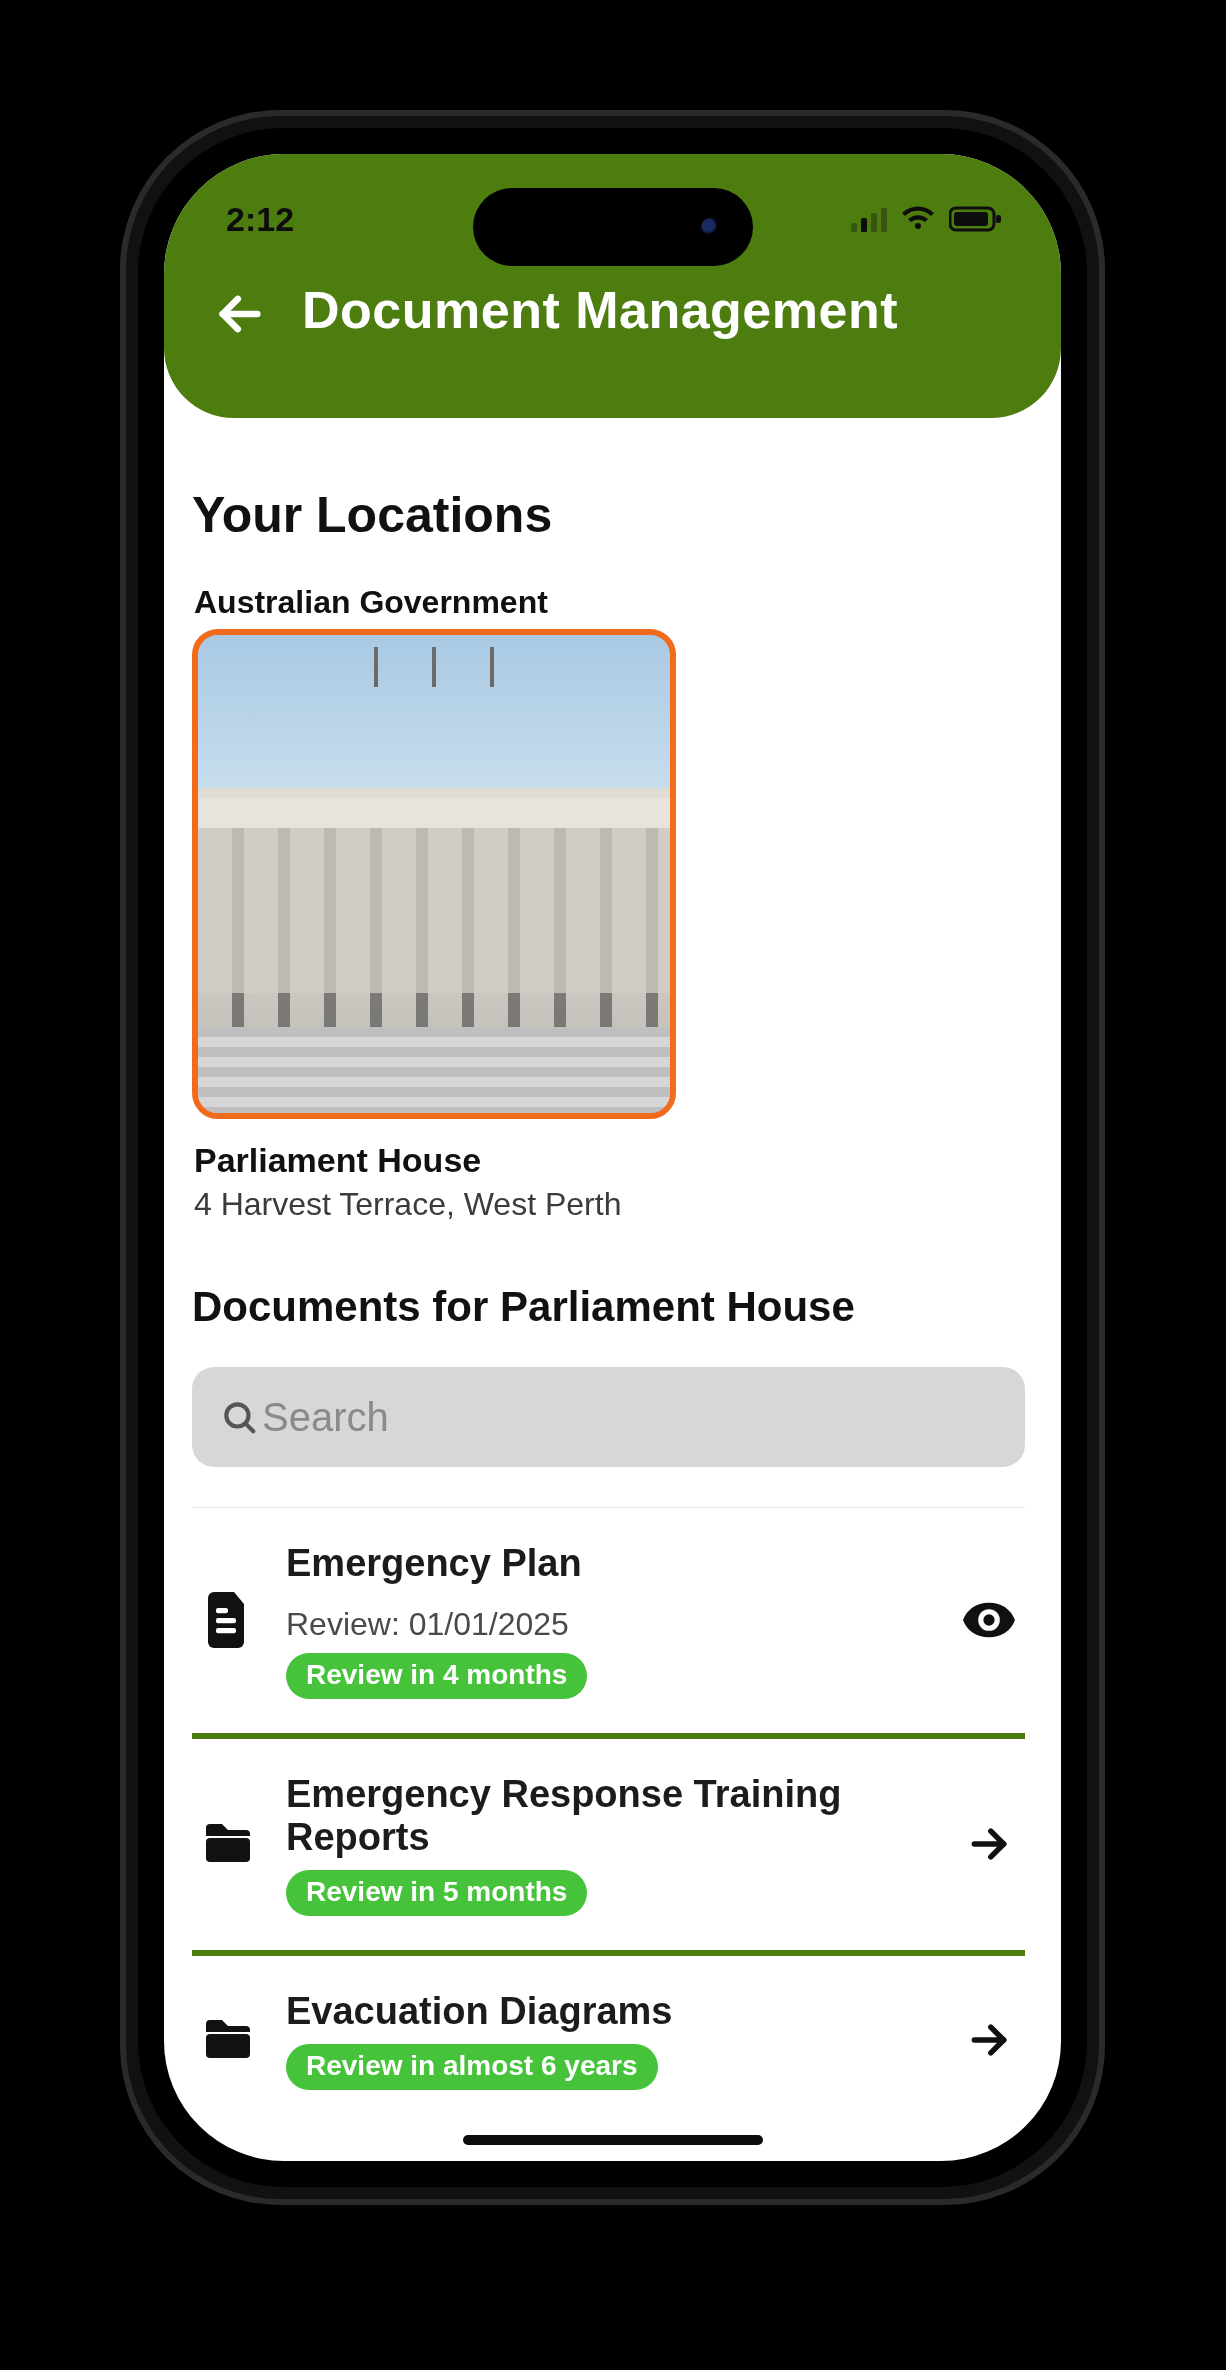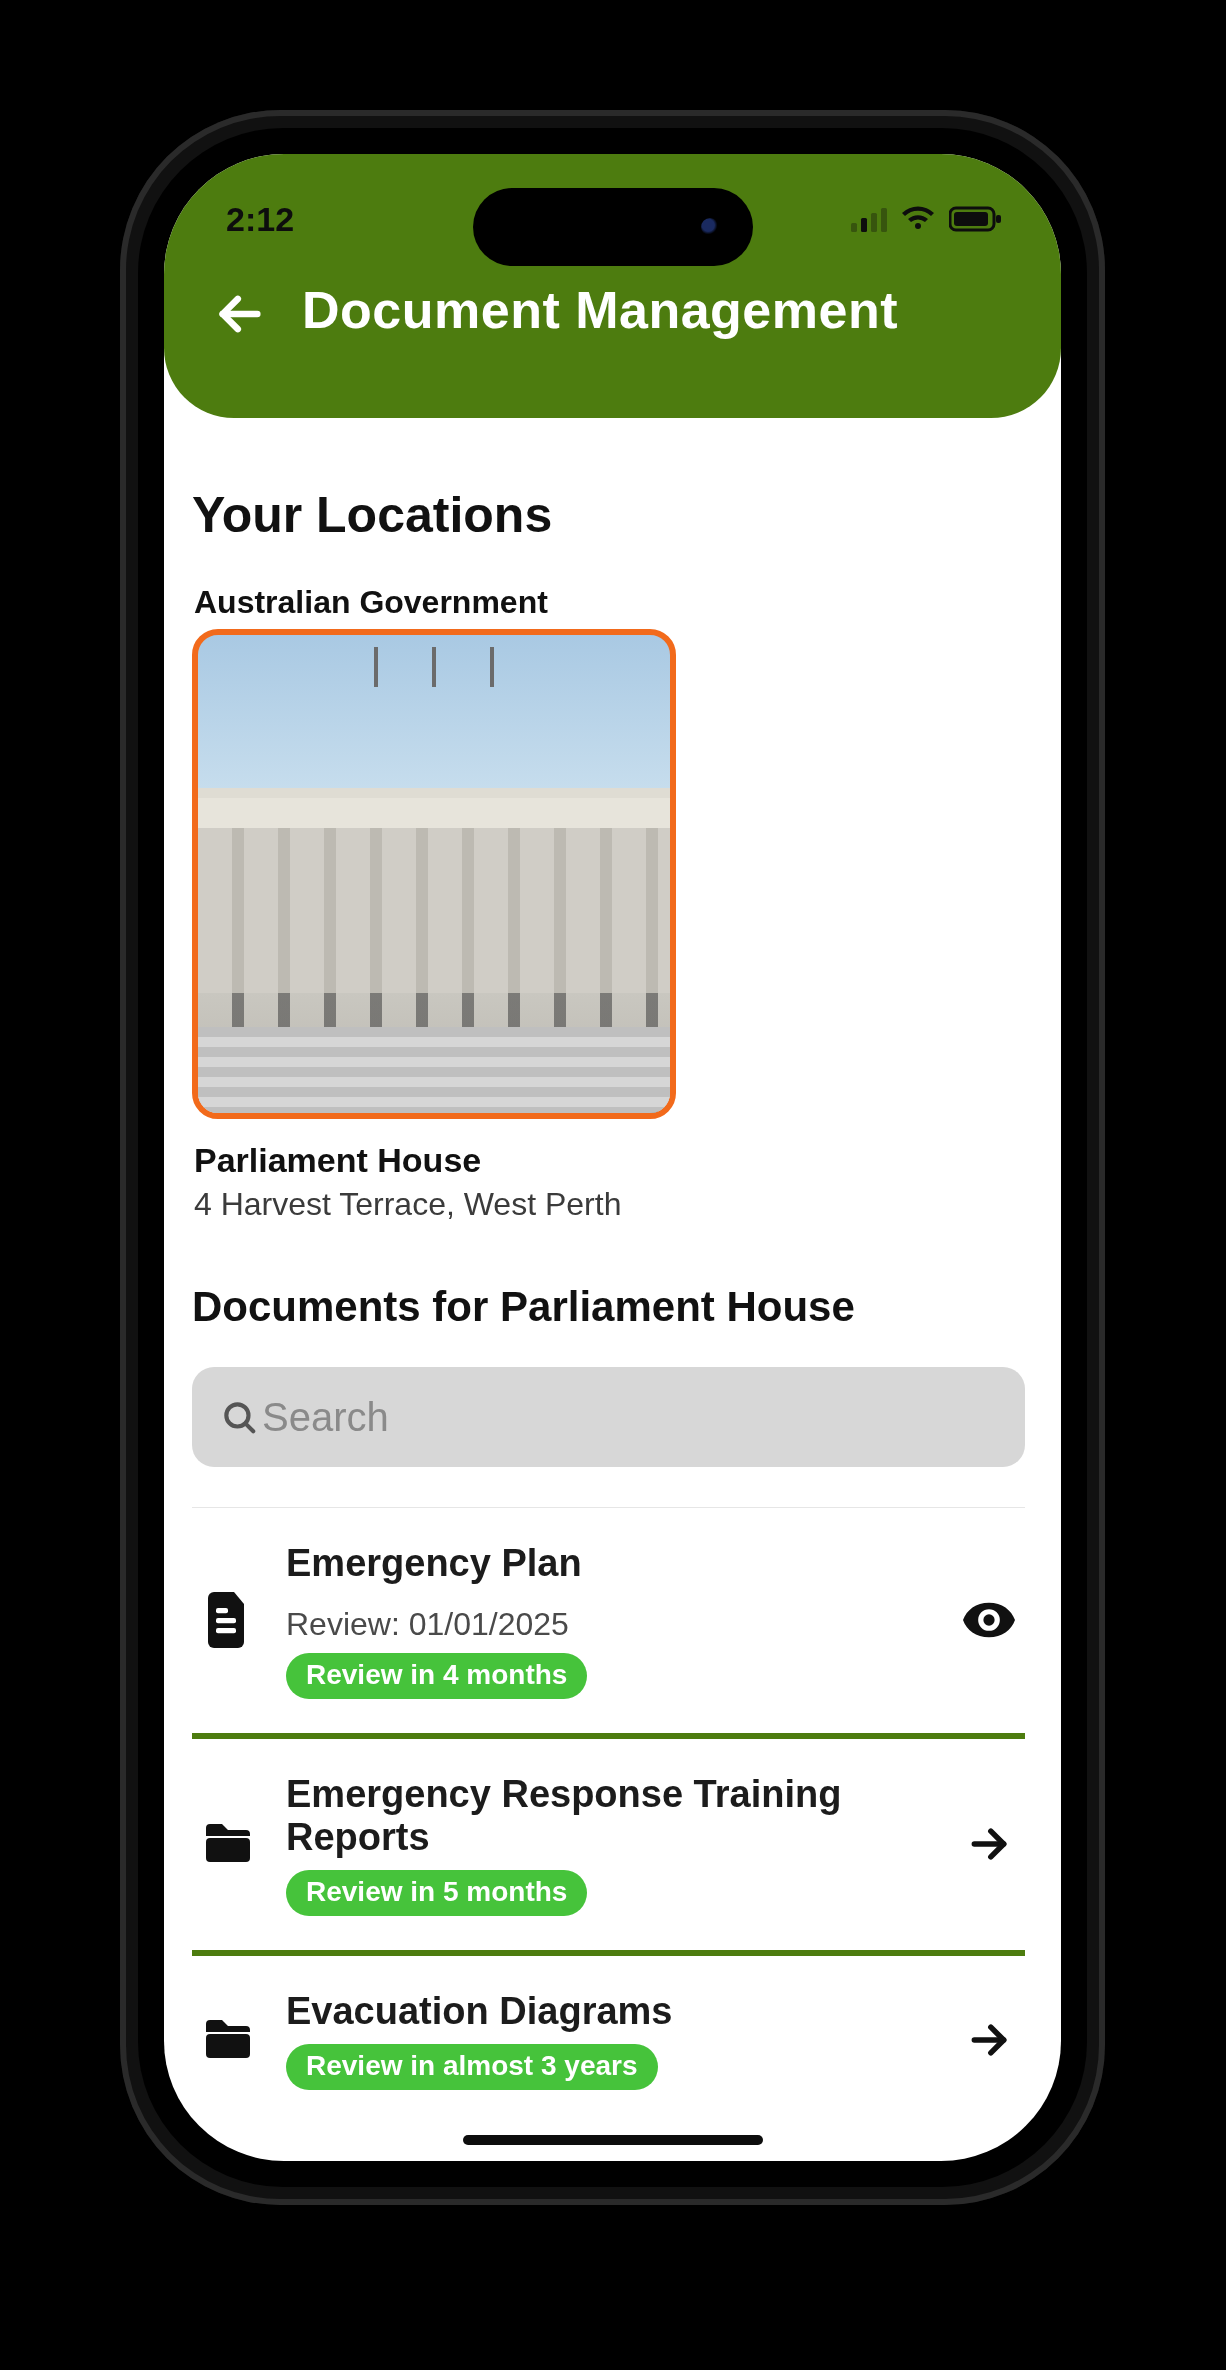--- a/index.html
+++ b/index.html
@@ -258,21 +258,21 @@
 
             <div class="row">
               <span class="ico">
                 <svg width="52" height="44" viewBox="0 0 26 22" fill="#111">
                     <path d="M2 3a2 2 0 012-2h6l3 3h9a2 2 0 012 2v1H2z"></path>
                     <rect x="2" y="8" width="22" height="12" rx="2"></rect>
                   </svg>
               </span>
               <div class="body">
                 <div class="title2">Evacuation Diagrams</div>
-                <span class="pill">Review in almost 3 years</span>
+                <span class="pill">Review in almost 6 years</span>
               </div>
               <span class="action">
                 <svg width="44" height="44" viewBox="0 0 24 24" fill="none" stroke="#111" stroke-width="3" stroke-linecap="round" stroke-linejoin="round">
                     <line x1="4" y1="12" x2="20" y2="12"></line>
                     <polyline points="13 5 20 12 13 19"></polyline>
                   </svg>
               </span>
             </div>
 
           </div>

